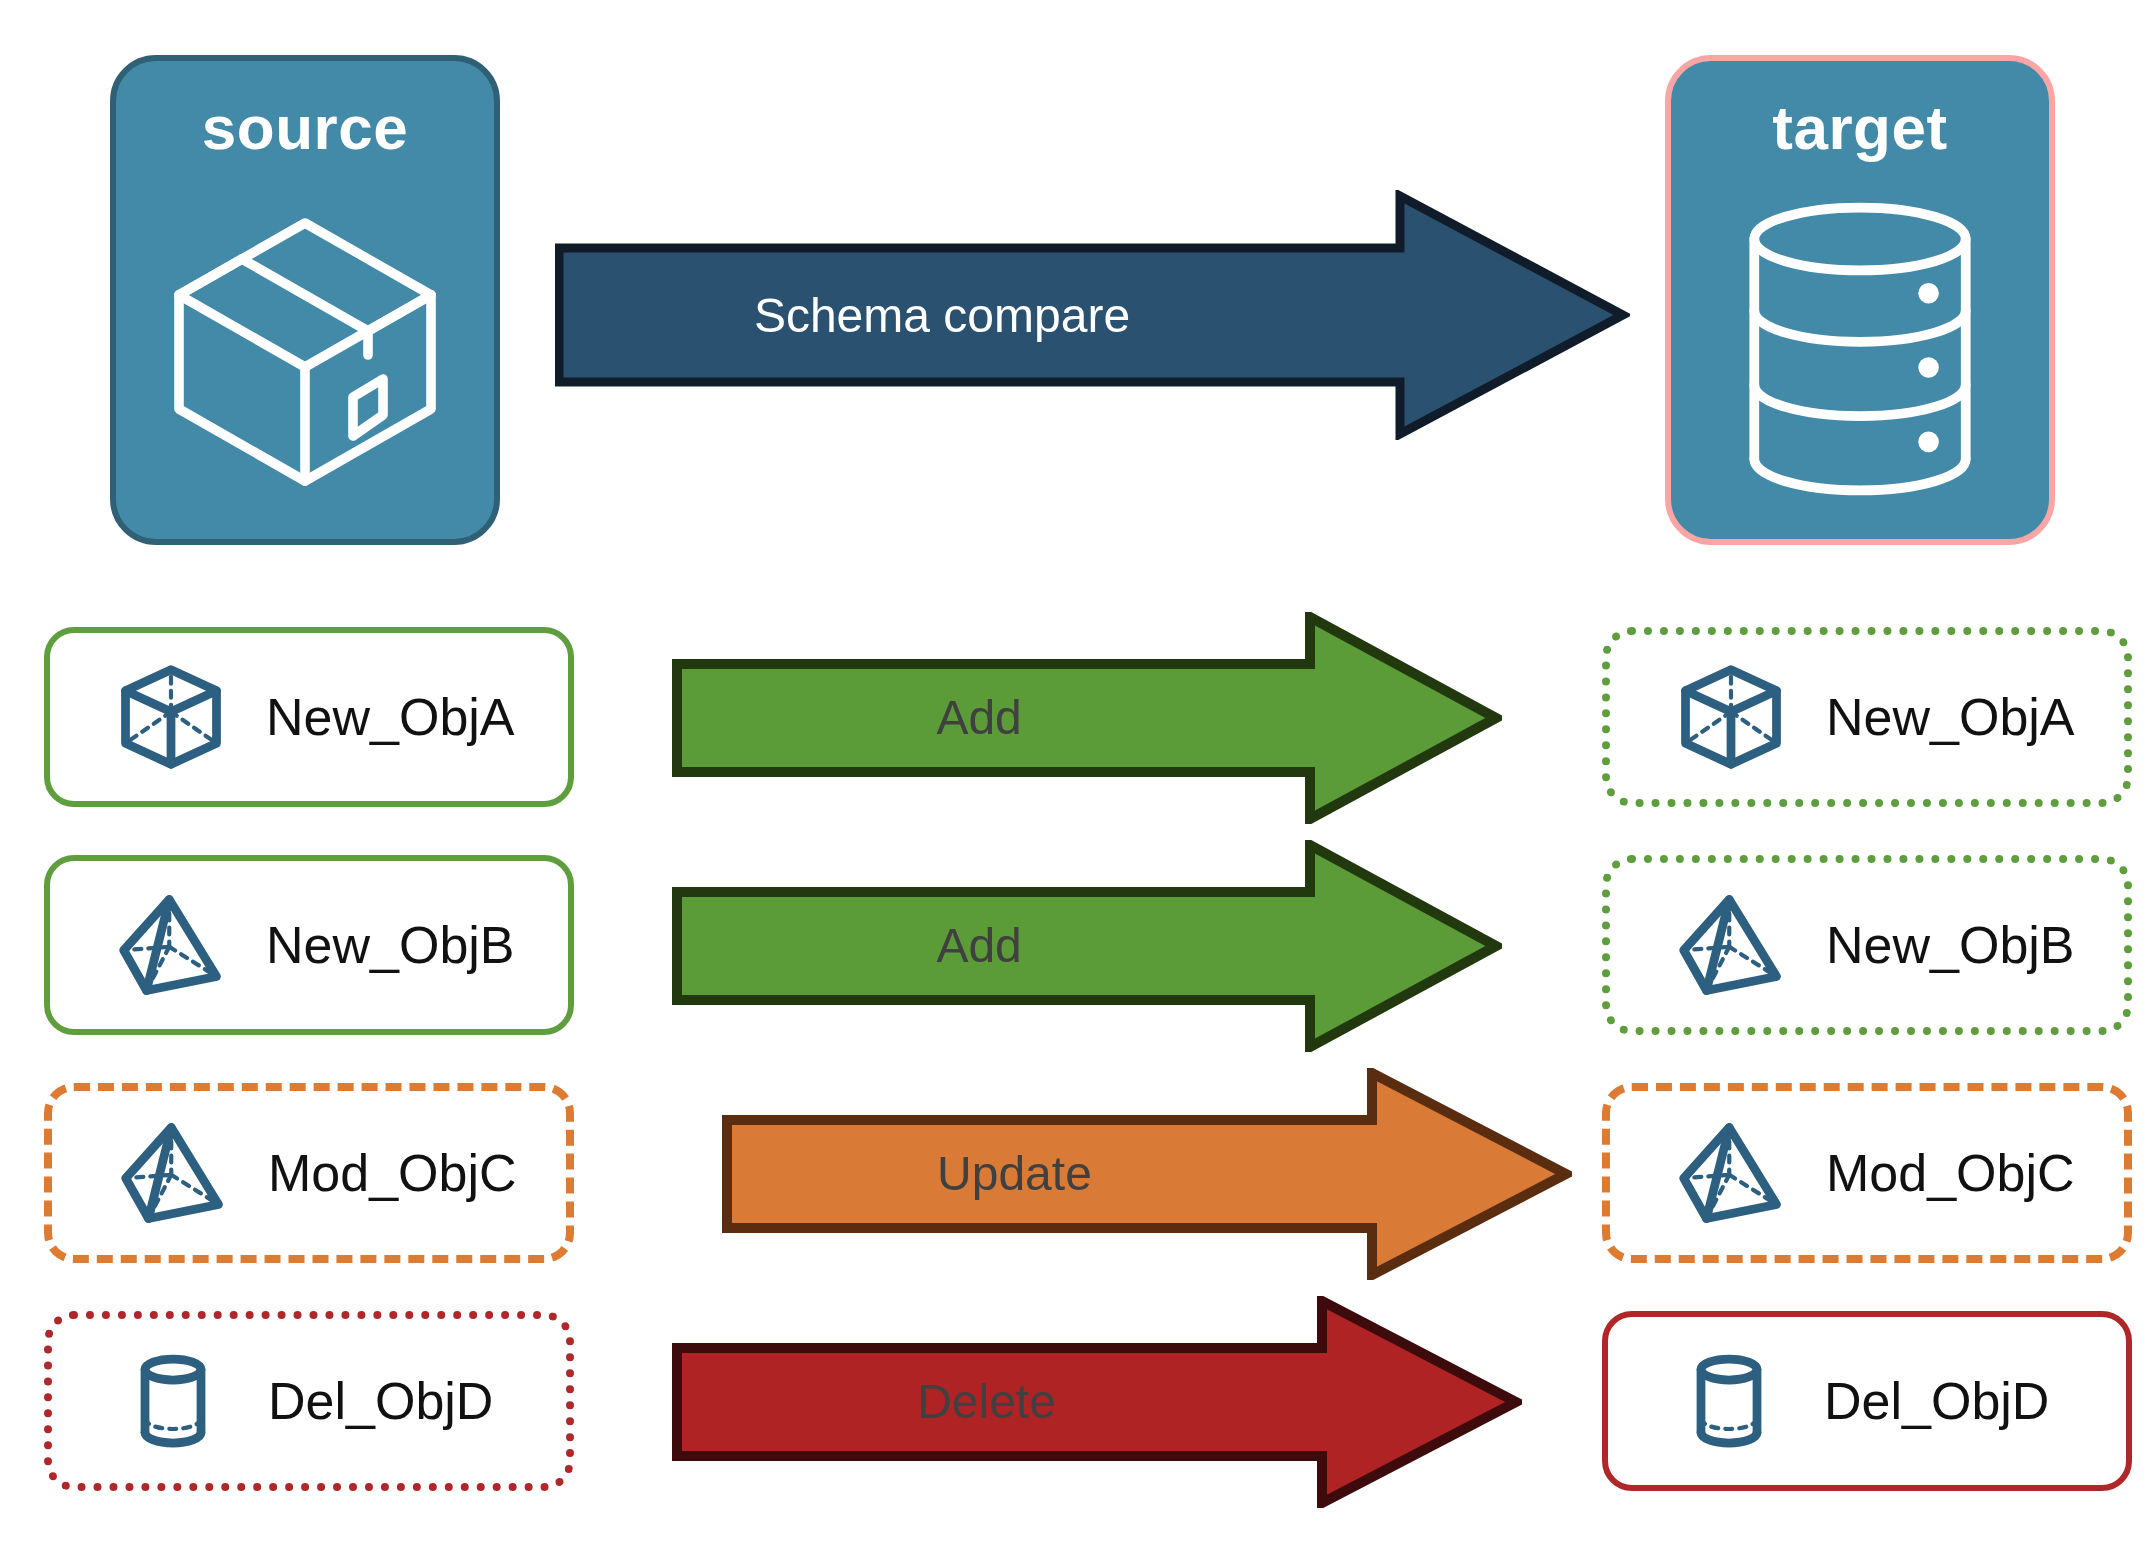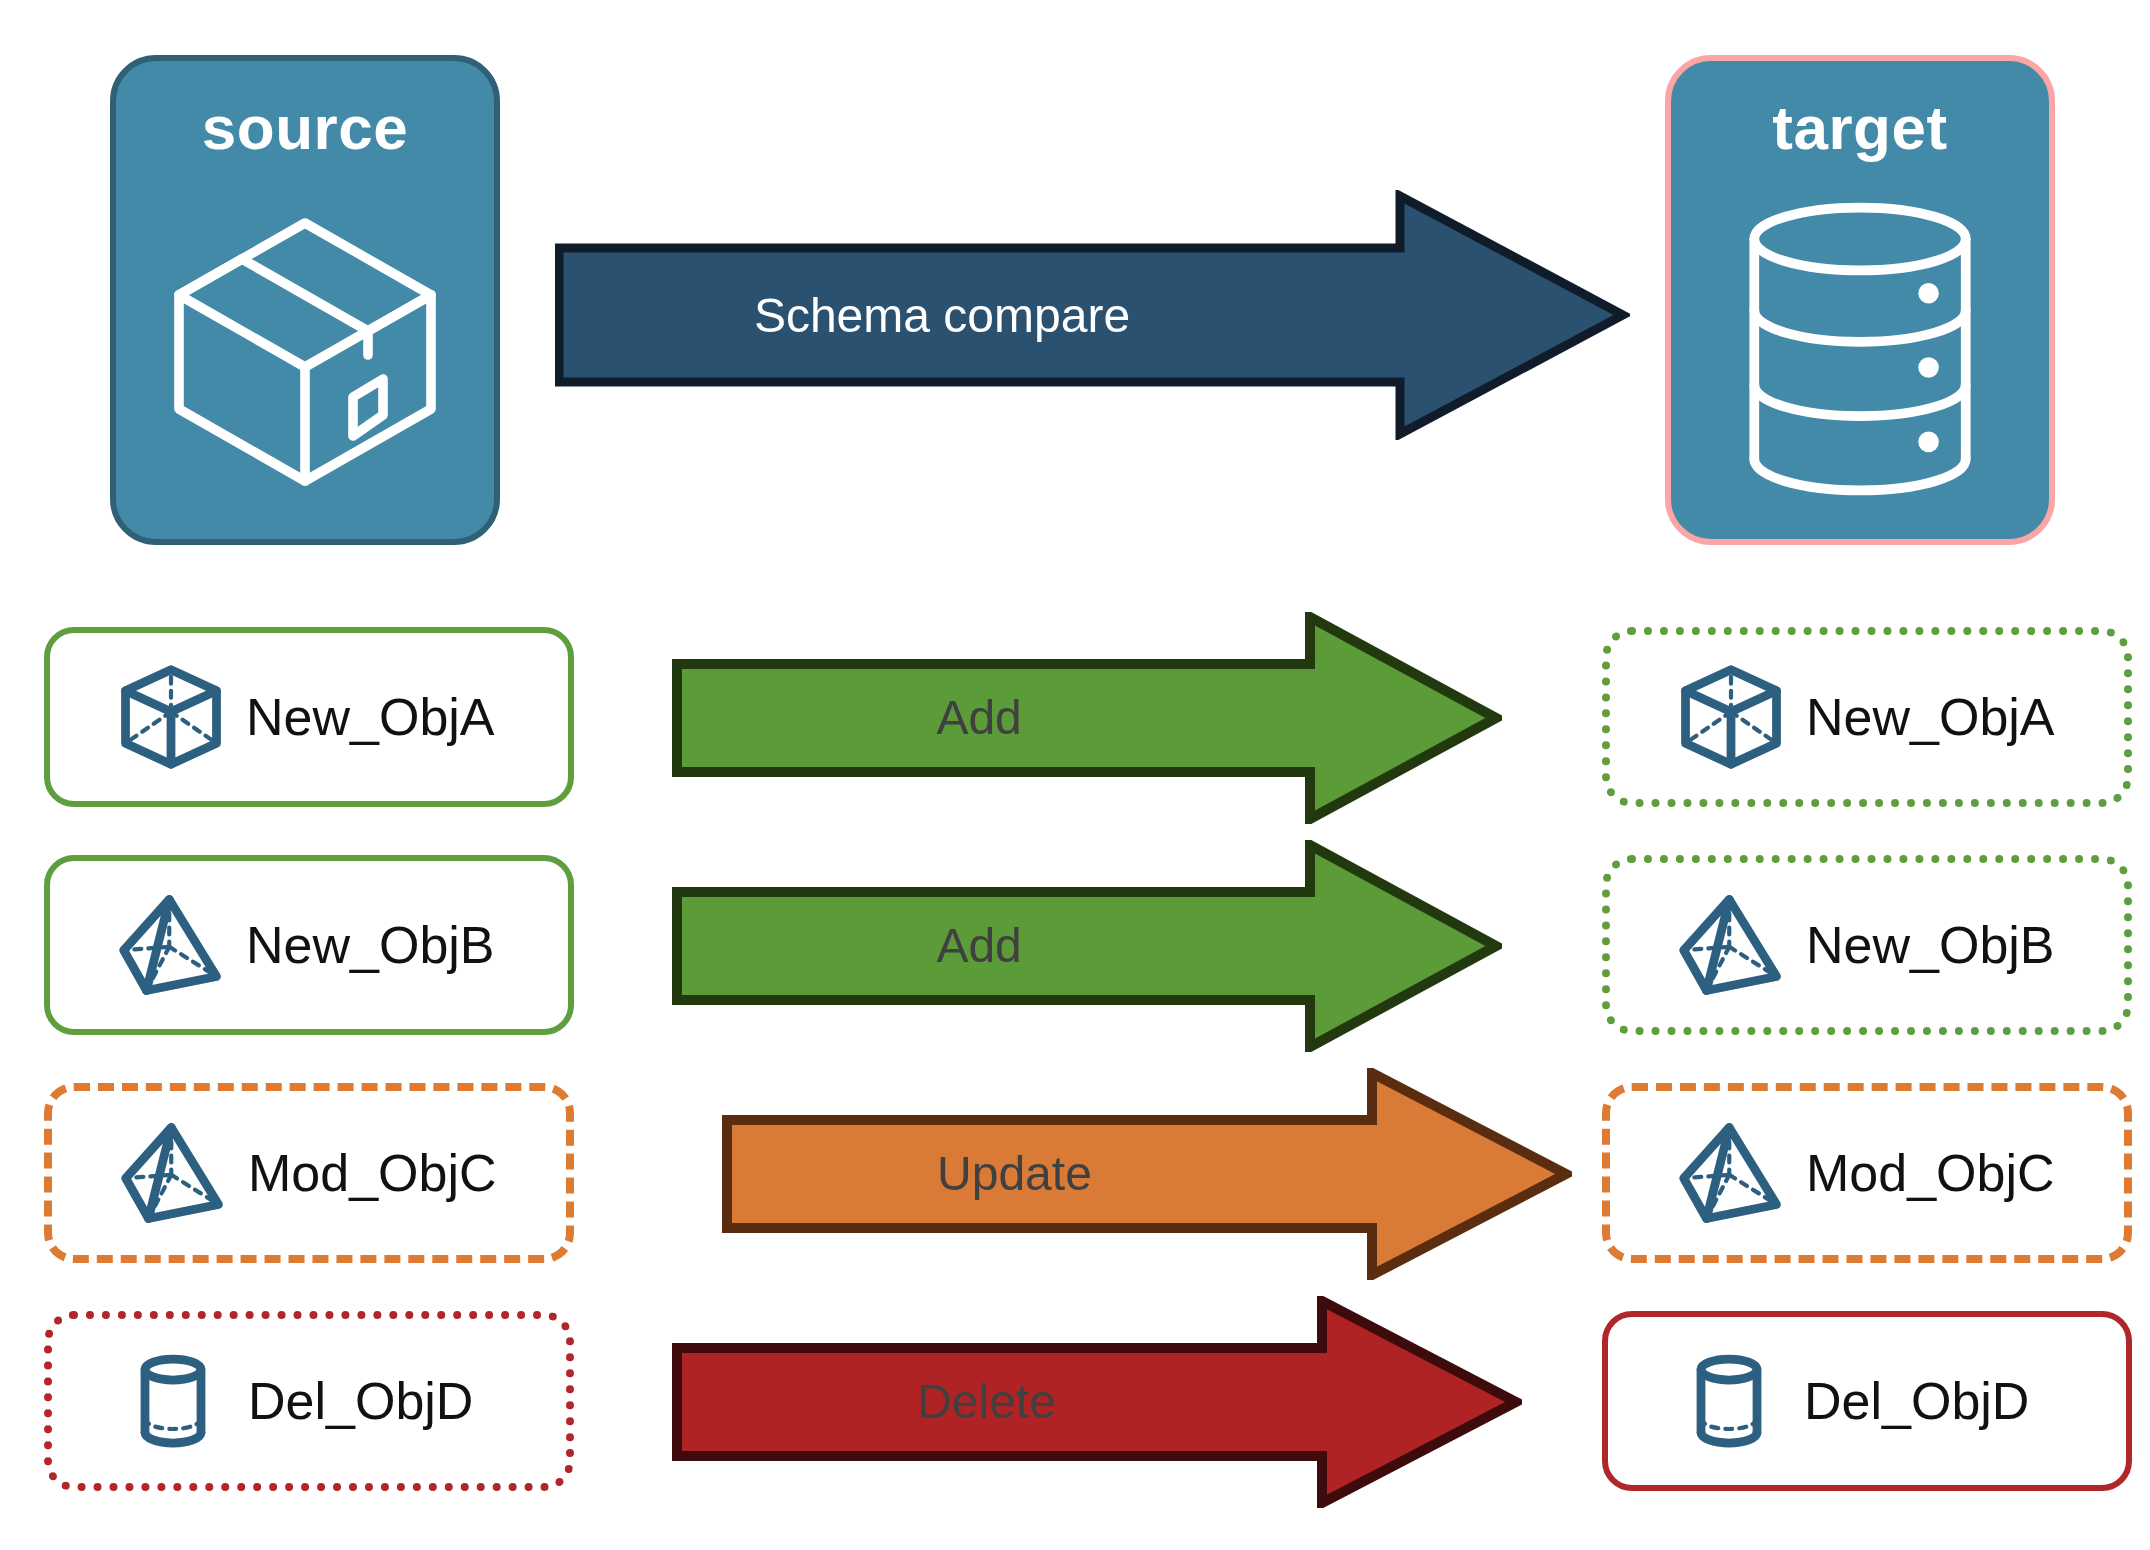--- a/index.html
+++ b/index.html
@@ -71,21 +71,21 @@
     height: 118px;
     margin-left: 62px;
     flex: none;
     display: flex;
     align-items: center;
     justify-content: center;
   }
   .obj-label {
     font-size: 52px;
     color: #111111;
-    margin-left: 16px;
+    margin-left: 36px;
     white-space: nowrap;
     line-height: 1;
   }
 
   .bs-solid  { border: 6px solid; }
   .bs-dashed { border: 8px dashed; }
   .bs-dotted { border: 8px dotted; }
 
   
   .act-arrow {

